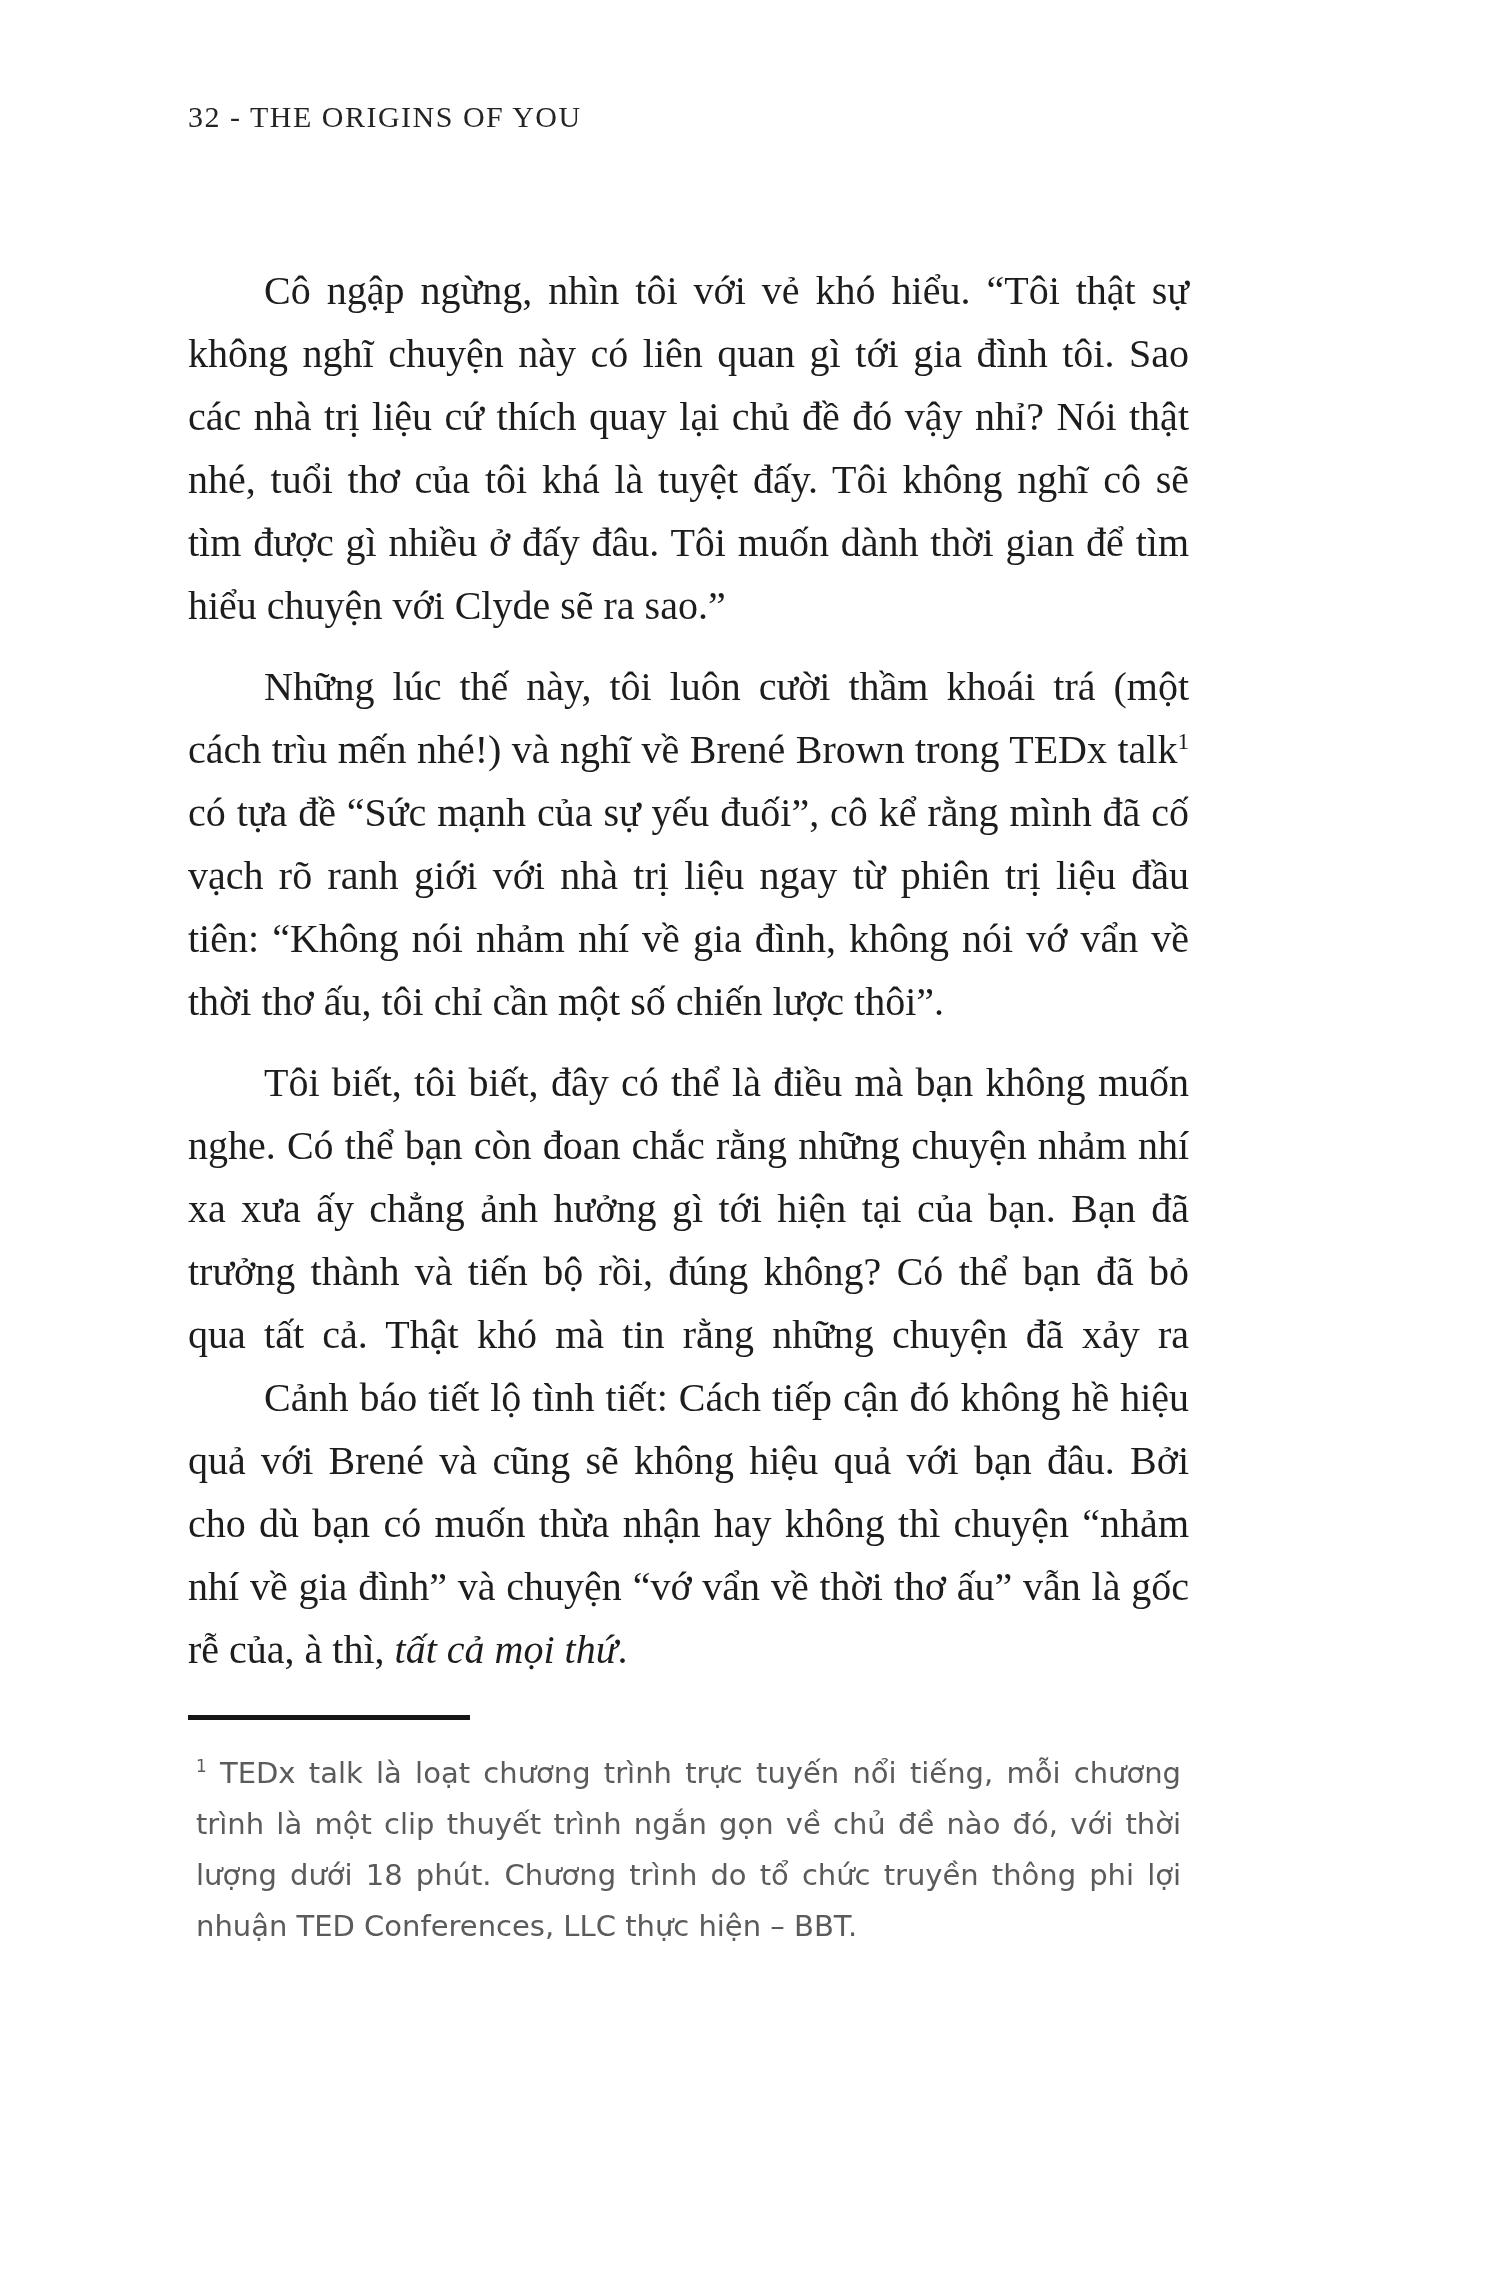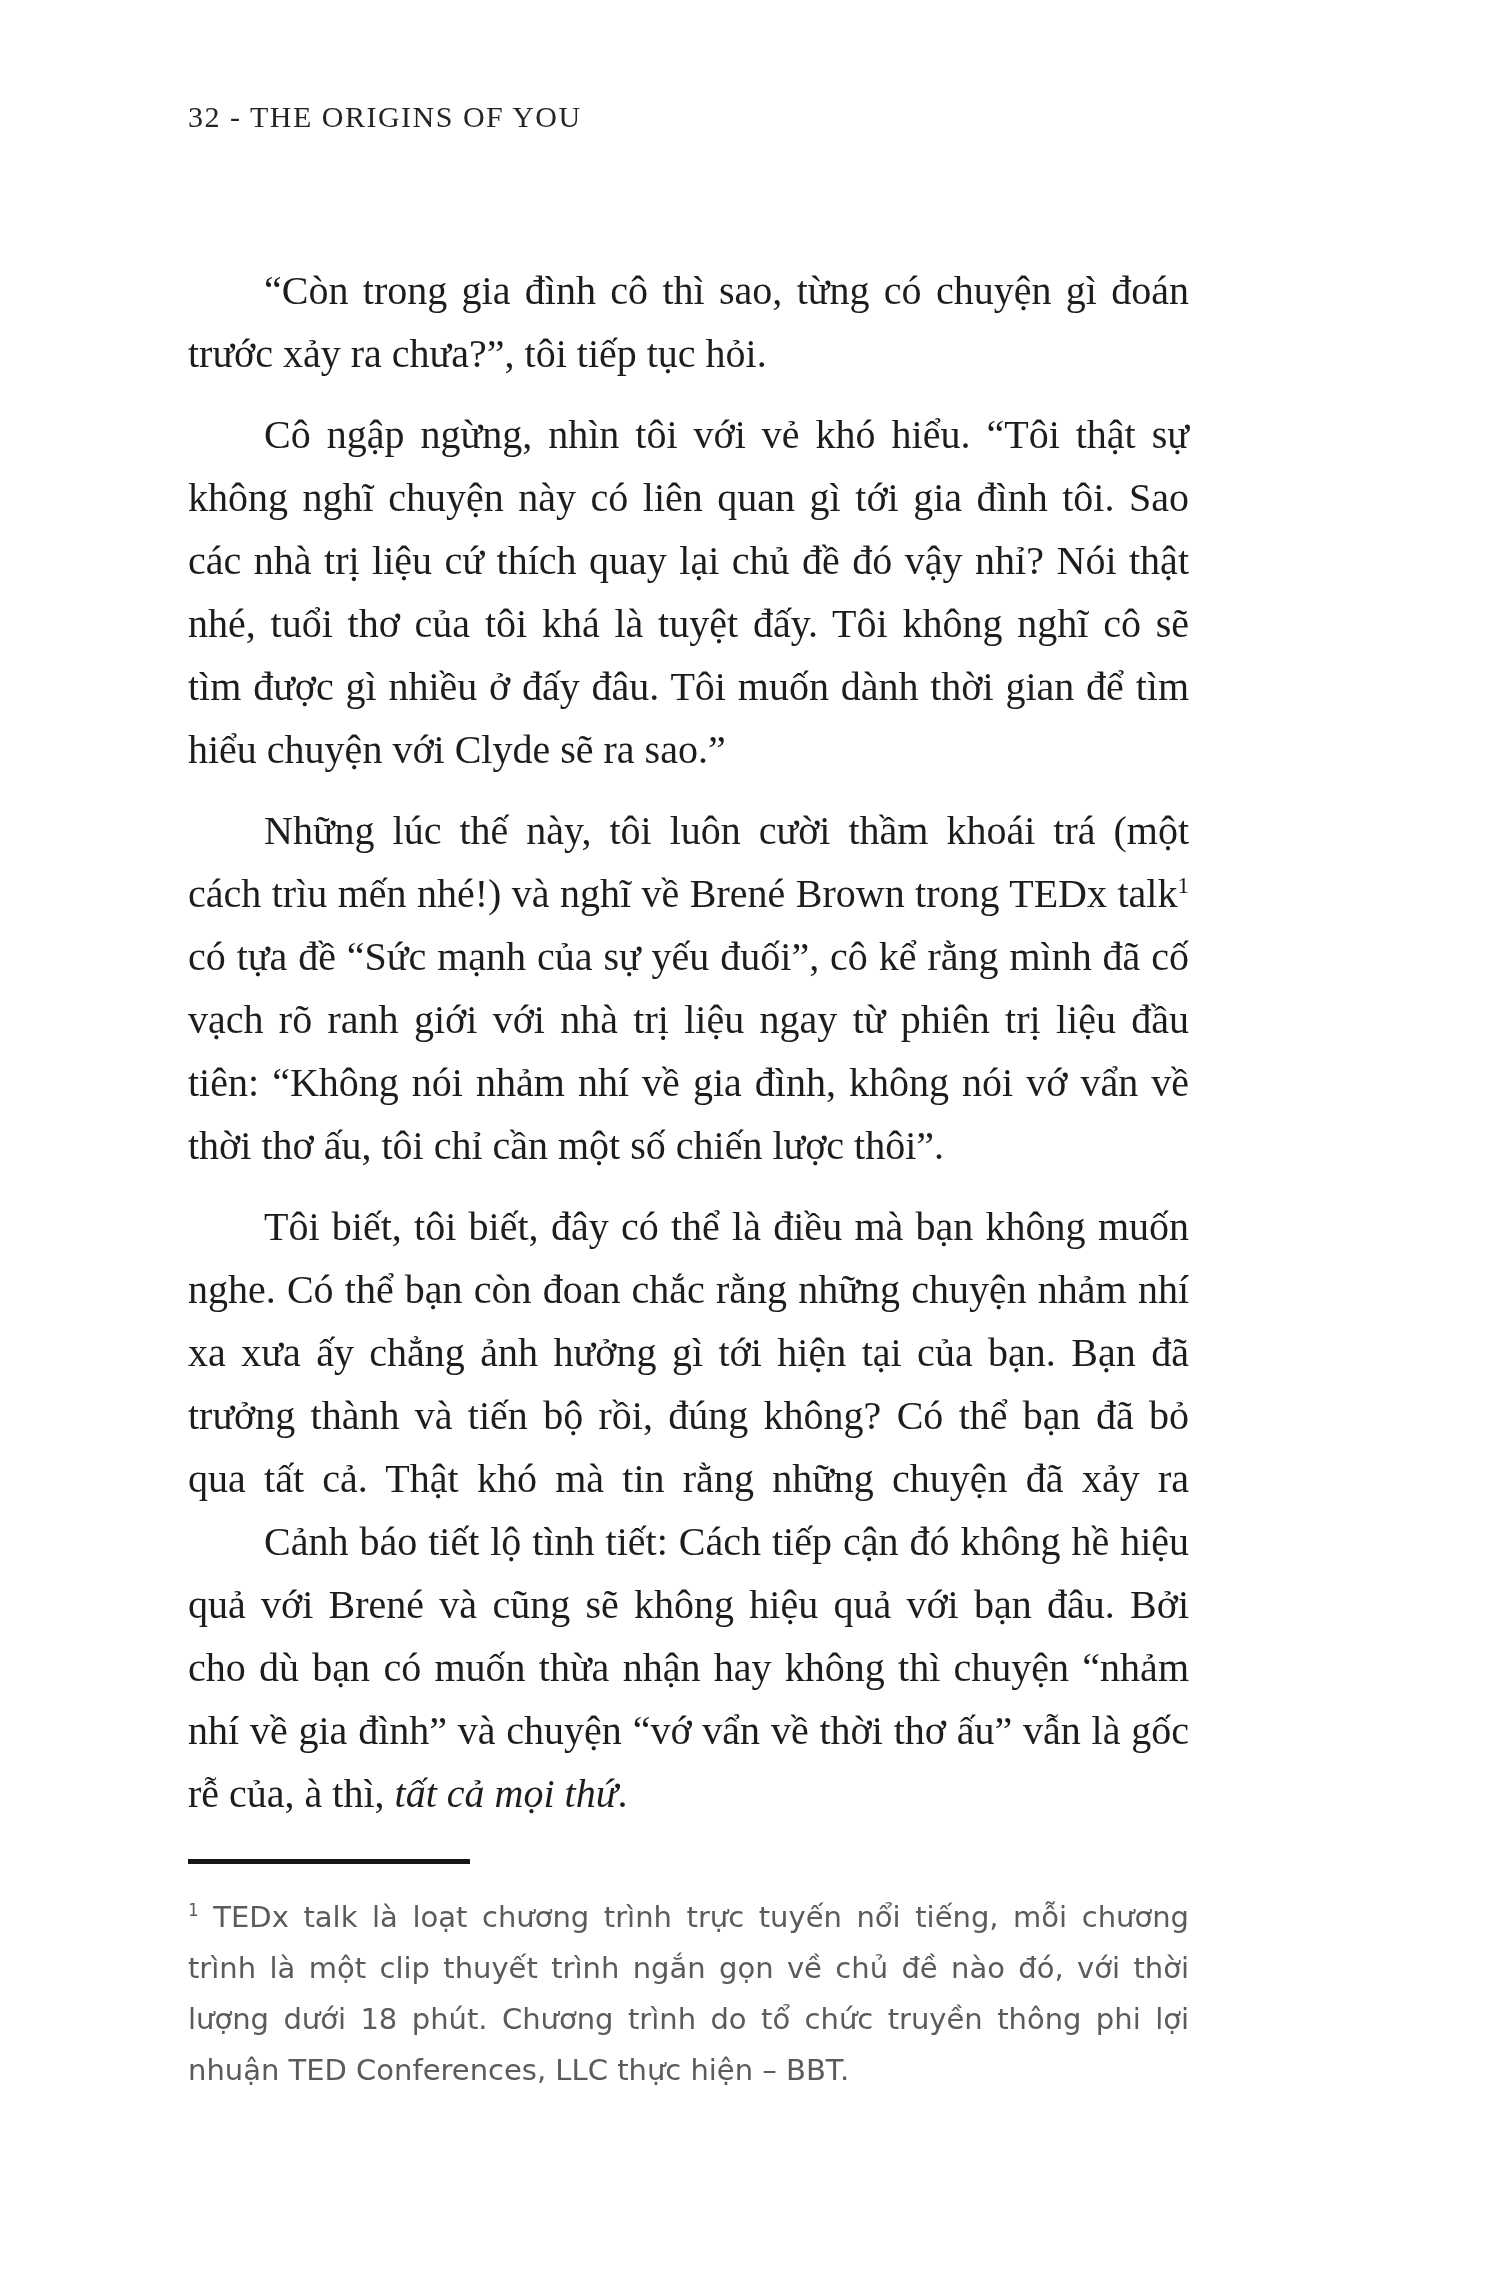--- a/index.html
+++ b/index.html
@@ -52,40 +52,39 @@
   .footnote {
     margin-top: 34px;
   }
   .footnote-rule {
     width: 282px;
     height: 5px;
     background: #161616;
     margin: 0 0 28px 0;
   }
   .footnote-text {
-    margin: 0;
+    margin: 8px;
     font-family: "DejaVu Sans", sans-serif;
     font-size: 29px;
     line-height: 51px;
     color: #5a5b5d;
     text-align: justify;
   }
 </style>
 </head>
 <body>
 
 <div class="page">
 
   <header class="running-head">
     <span>32 - THE ORIGINS OF YOU</span>
   </header>
 
   <main class="body-text">
 
-    <p class="para">“Còn trong gia đình cô thì sao, từng có chuyện gì đoán trước xảy ra chưa?”, tôi tiếp tục hỏi.</p>
 
     <p class="para">Cô ngập ngừng, nhìn tôi với vẻ khó hiểu. “Tôi thật sự không nghĩ chuyện này có liên quan gì tới gia đình tôi. Sao các nhà trị liệu cứ thích quay lại chủ đề đó vậy nhỉ? Nói thật nhé, tuổi thơ của tôi khá là tuyệt đấy. Tôi không nghĩ cô sẽ tìm được gì nhiều ở đấy đâu. Tôi muốn dành thời gian để tìm hiểu chuyện với Clyde sẽ ra sao.”</p>
 
     <p class="para"><span>Những lúc thế này, tôi luôn cười thầm khoái trá (một cách trìu mến nhé!) và nghĩ về Brené Brown trong TEDx talk</span><sup class="fn-ref">1</sup><span> có tựa đề “Sức mạnh của sự yếu đuối”, cô kể rằng mình đã cố vạch rõ ranh giới với nhà trị liệu ngay từ phiên trị liệu đầu tiên: “Không nói nhảm nhí về gia đình, không nói vớ vẩn về thời thơ ấu, tôi chỉ cần một số chiến lược thôi”.</span></p>
 
     <p class="para para-continued">Tôi biết, tôi biết, đây có thể là điều mà bạn không muốn nghe. Có thể bạn còn đoan chắc rằng những chuyện nhảm nhí xa xưa ấy chẳng ảnh hưởng gì tới hiện tại của bạn. Bạn đã trưởng thành và tiến bộ rồi, đúng không? Có thể bạn đã bỏ qua tất cả. Thật khó mà tin rằng những chuyện đã xảy ra</p>
 
     <p class="para"><span>Cảnh báo tiết lộ tình tiết: Cách tiếp cận đó không hề hiệu quả với Brené và cũng sẽ không hiệu quả với bạn đâu. Bởi cho dù bạn có muốn thừa nhận hay không thì chuyện “nhảm nhí về gia đình” và chuyện “vớ vẩn về thời thơ ấu” vẫn là gốc rễ của, à thì, </span><em class="italic">tất cả mọi thứ</em><span>.</span></p>
 
   </main>

